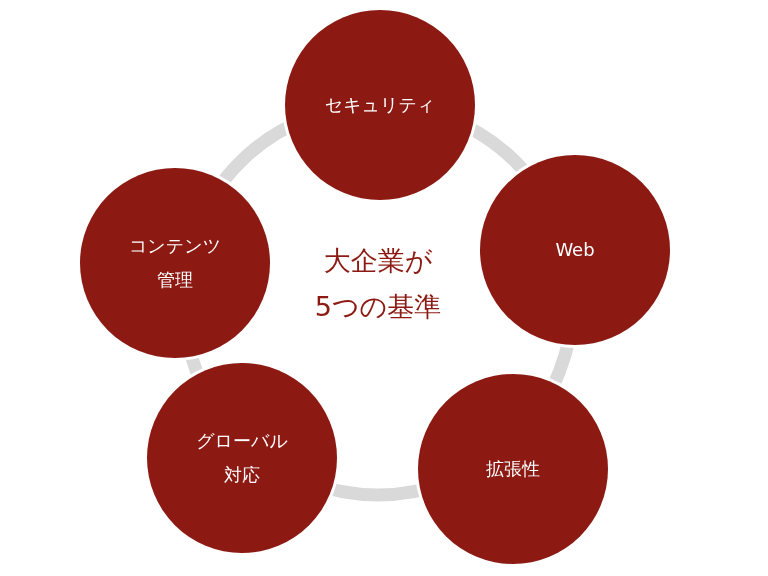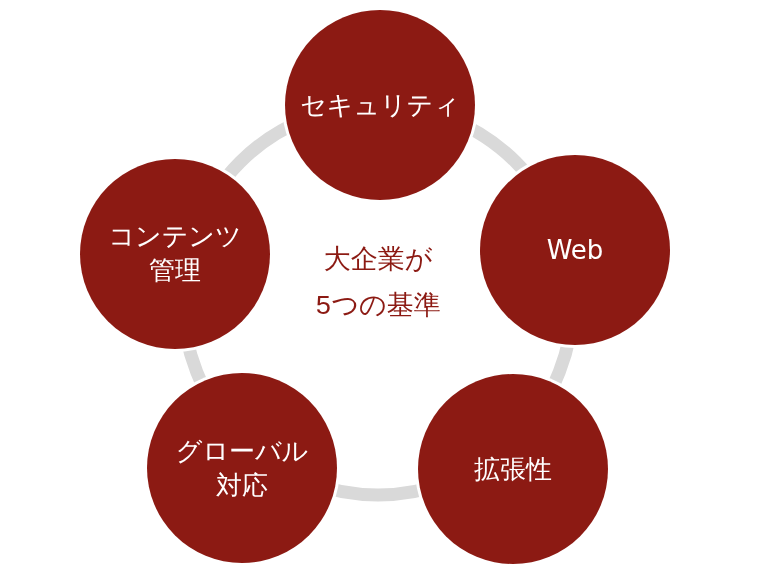--- a/index.html
+++ b/index.html
@@ -2,51 +2,51 @@
 <html><head>
 <meta charset="utf-8">
 <style>
   html, body { margin:0; padding:0; background:#ffffff; }
   body { width:768px; height:576px; position:relative; overflow:hidden;
          font-family:"DejaVu Sans", "Liberation Sans", sans-serif; }
   .ring { position:absolute; left:0; top:0; }
   .node { position:absolute; width:190px; height:190px; border-radius:50%;
           background:#8c1a13; color:#ffffff; display:flex; flex-direction:column;
           align-items:center; justify-content:center; text-align:center;
-          font-size:26px; line-height:34px; box-shadow:0 0 0 3px #ffffff; }
+          font-size:18px; line-height:34px; box-shadow:0 0 0 3px #ffffff; }
   .node span { display:block; white-space:nowrap; }
   .center { position:absolute; left:288px; top:238px; width:180px; text-align:center;
             color:#8c1a13; font-size:27px; line-height:46px; }
-  .center span { display:block; white-space:nowrap;font-family:Liberation Mono, monospace; }
+  .center span { display:block; white-space:nowrap; }
 </style>
 </head>
 <body>
 
 <svg class="ring" width="768" height="576">
   <circle cx="378" cy="300" r="195" fill="none" stroke="#d9d9d9" stroke-width="13"></circle>
 </svg>
 
 <div class="node" style="left:285px; top:10px;">
   <span>セキュリティ</span>
 </div>
 
 <div class="node" style="left:480px; top:155px;">
   <span>Web</span>
 </div>
 
 <div class="node" style="left:418px; top:374px;justify-content:center;">
   <span>拡張性</span>
 </div>
 
-<div class="node" style="left:147px; top:373px;">
+<div class="node" style="left:147px; top:363px;">
   <span>グローバル</span>
   <span>対応</span>
 </div>
 
-<div class="node" style="left:80px; top:159px;font-family:Liberation Serif, serif;">
+<div class="node" style="left:80px; top:168px;font-family:Liberation Serif, serif;">
   <span>コンテンツ</span>
   <span>管理</span>
 </div>
 
 <div class="center">
   <span>大企業が</span>
   <span>5つの基準</span>
 </div>
 
 </body></html>

